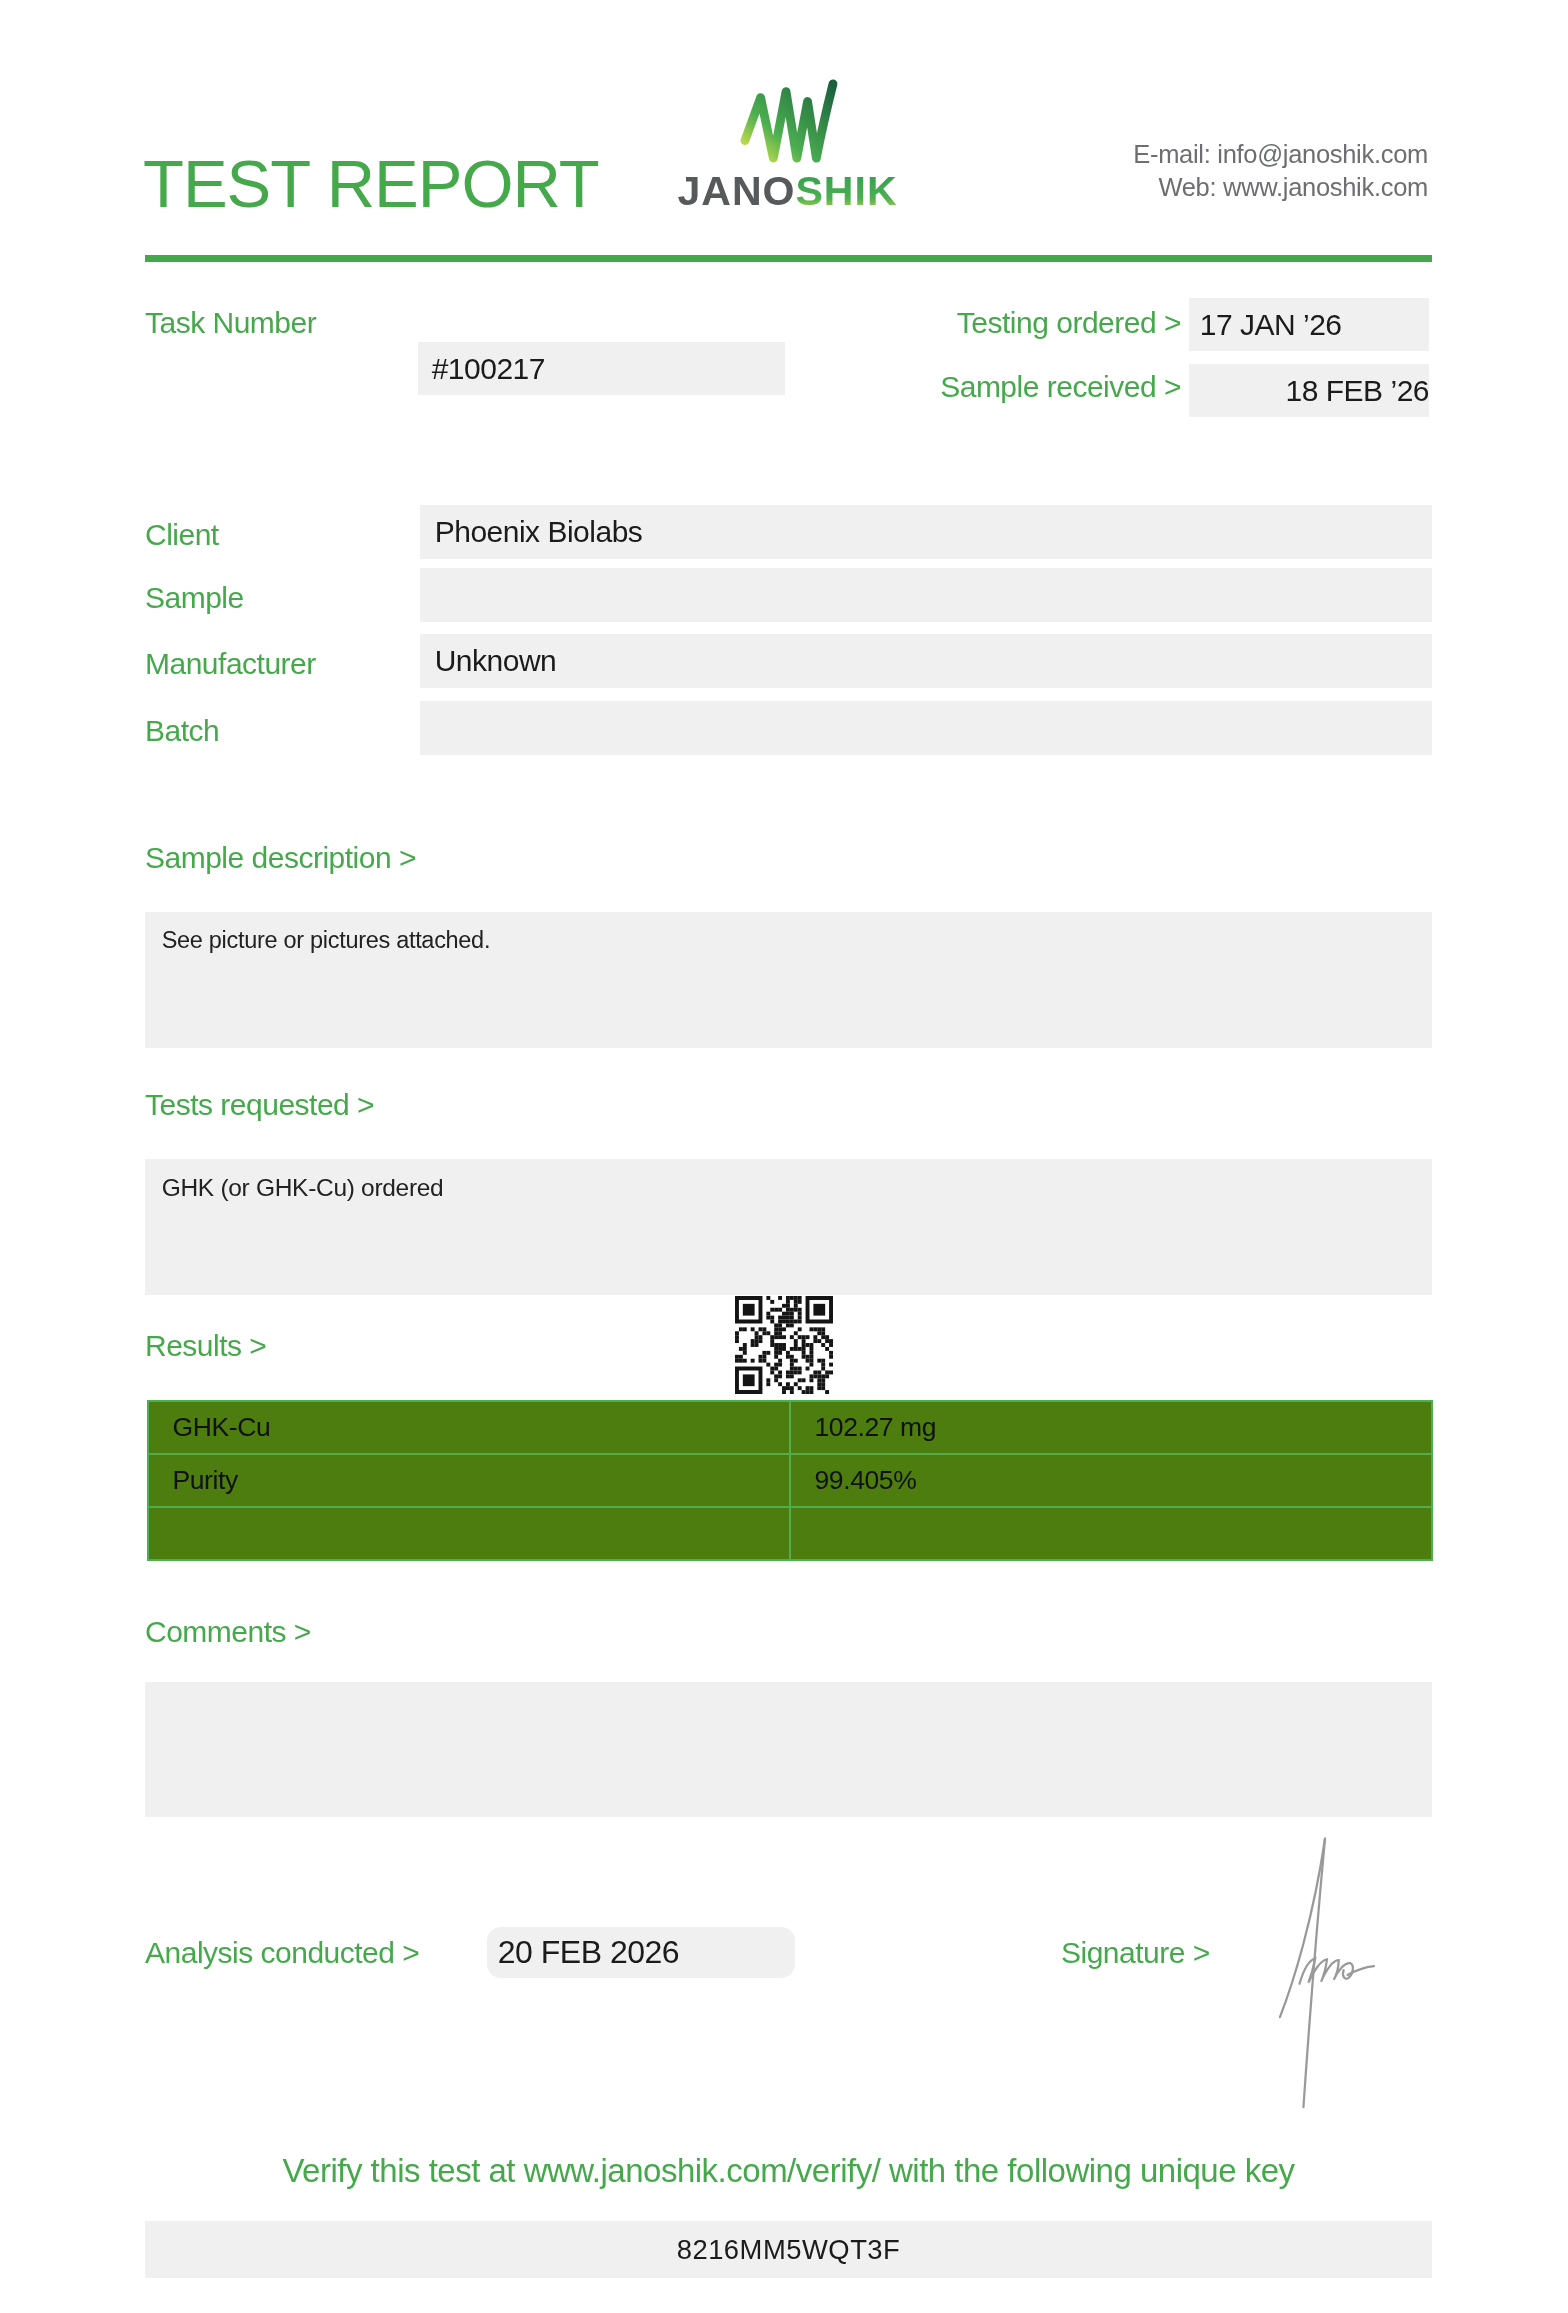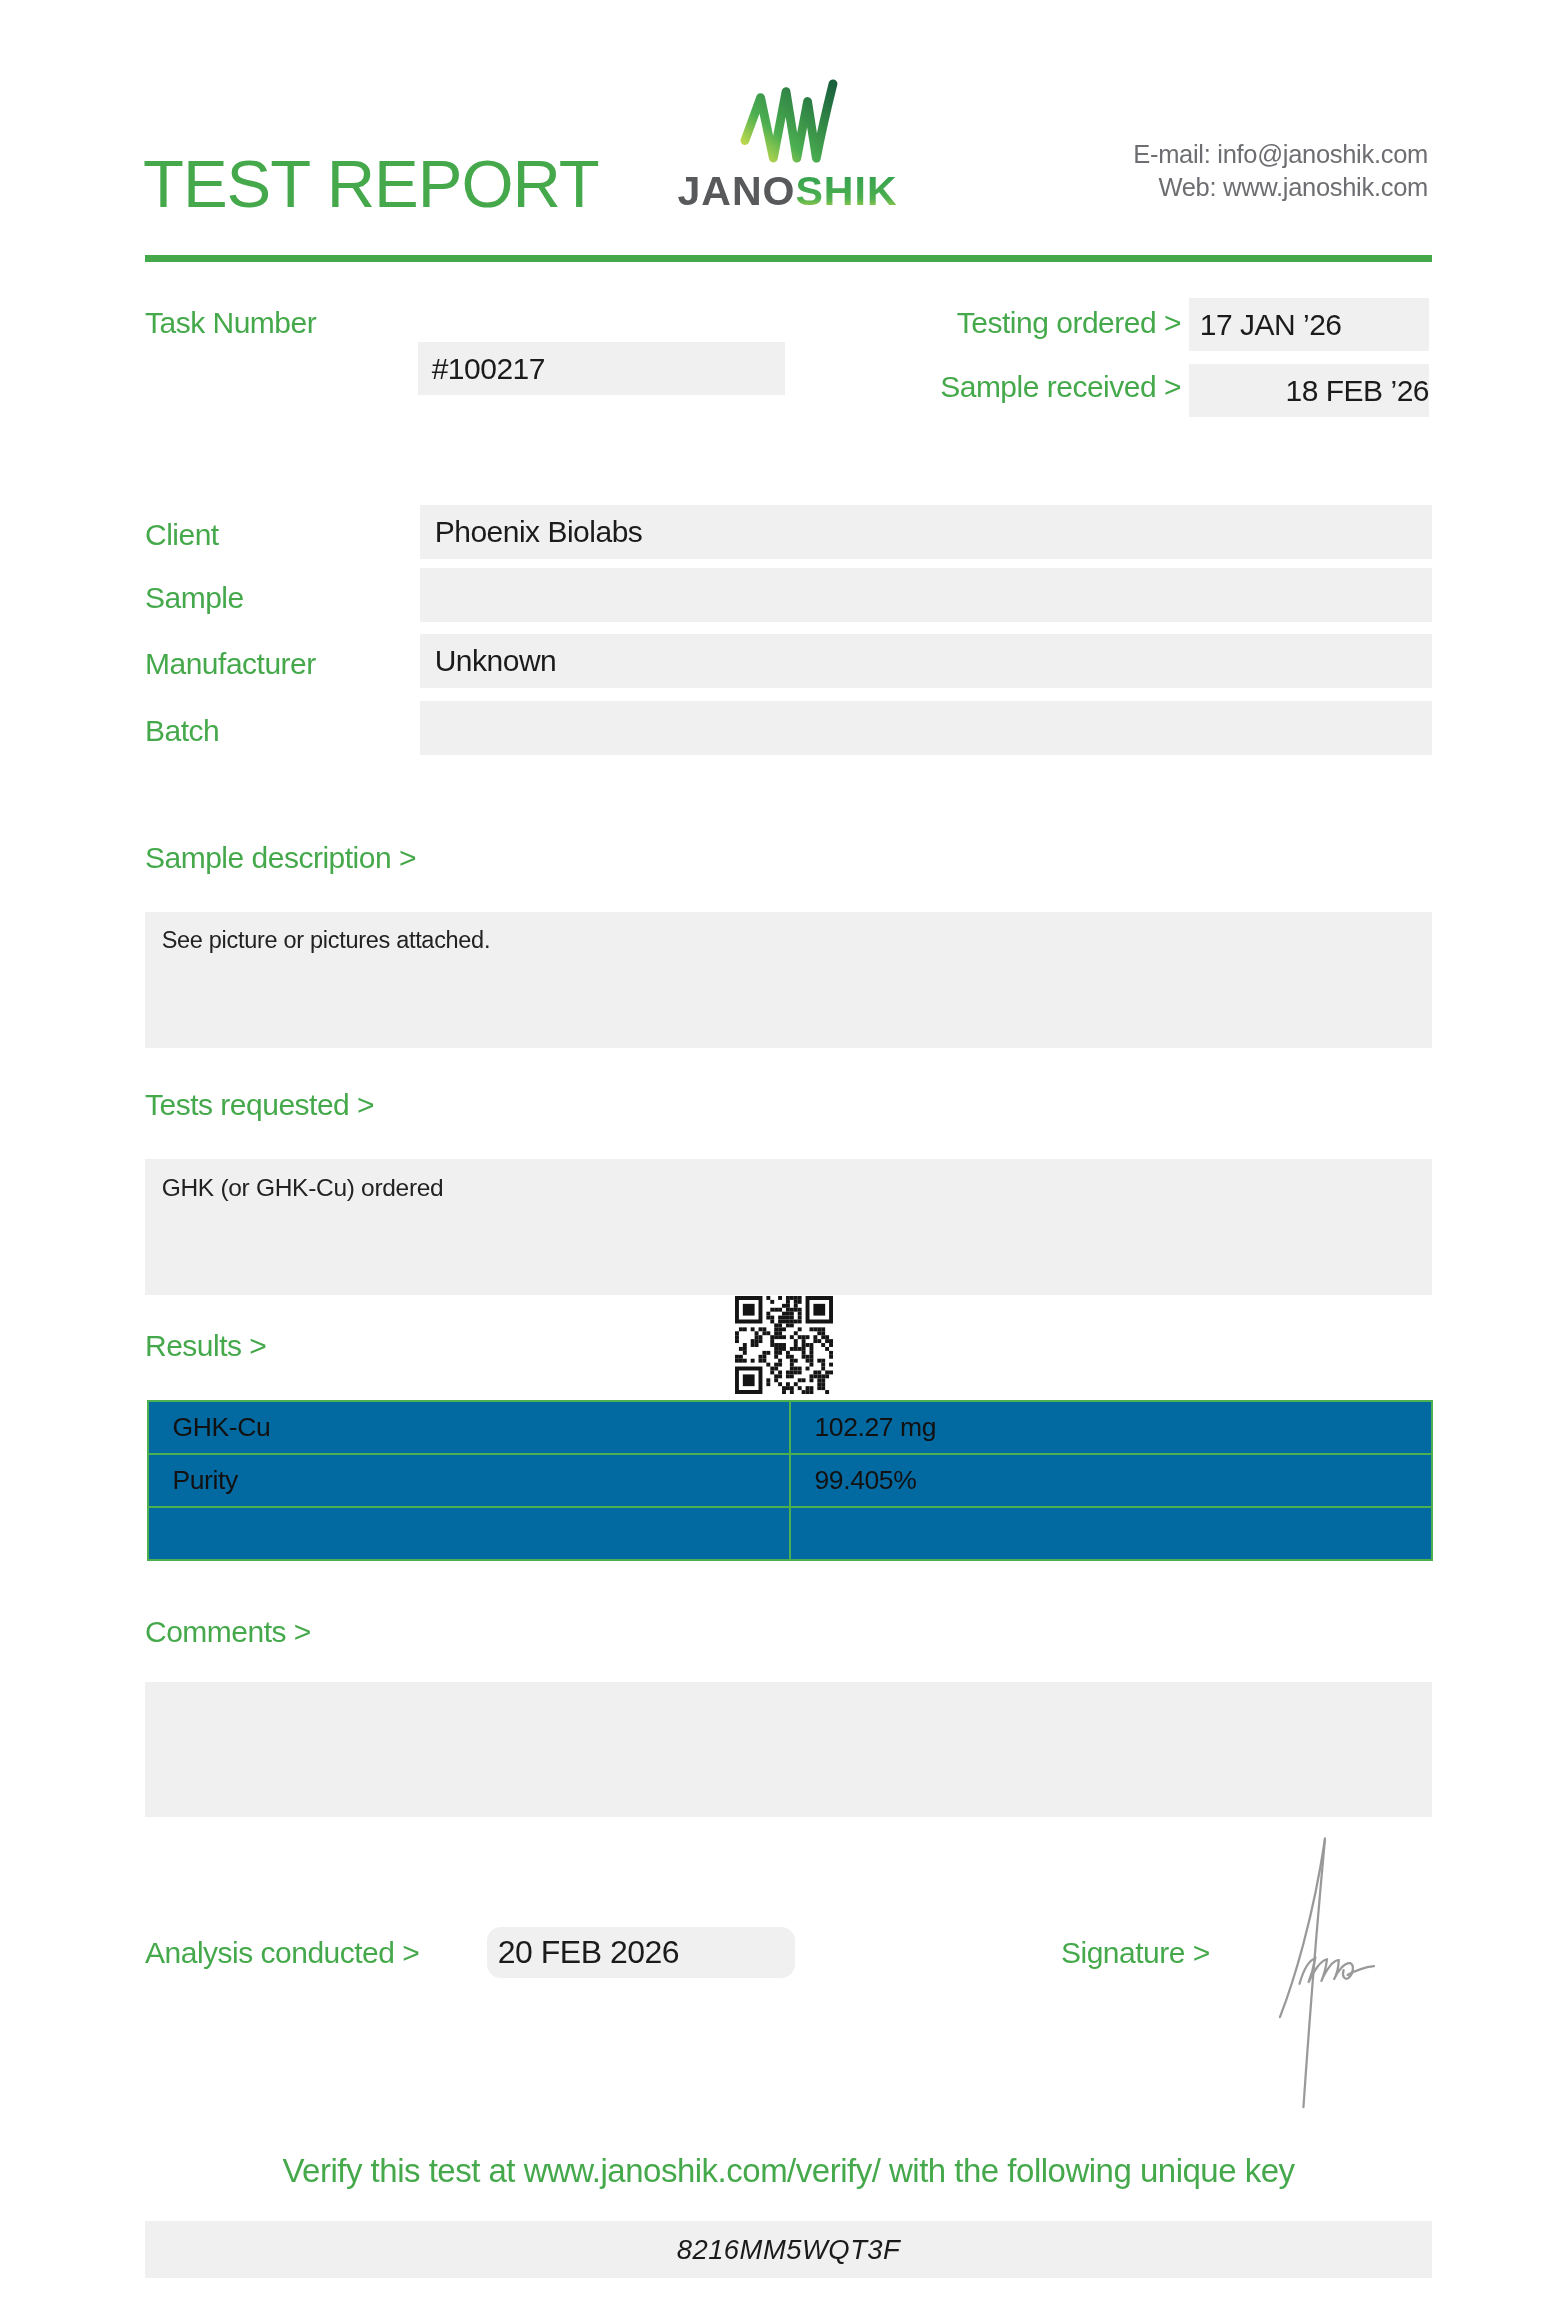--- a/index.html
+++ b/index.html
@@ -36,29 +36,29 @@
   .received-box{left:1189px;top:364px;width:240px;height:53px;line-height:53px;padding-left:10.8px;text-align:right;}
 
   .info-label{left:145px;}
   .info-box{left:420px;width:1012px;height:54px;line-height:54px;padding-left:14.7px;}
 
   .sec-heading{left:145px;color:var(--accent);font-size:30px;letter-spacing:-0.5px;}
   .big-box{left:145px;width:1287px;background:var(--field-bg);color:#222;font-size:23.5px;letter-spacing:-0.3px;padding:14.7px 16.7px;}
 
   
   .rtable{left:147px;top:1400px;width:1286px;border-collapse:collapse;table-layout:fixed;}
-  .rtable td{border:2.9px solid var(--table-border);height:53px;font-size:26.5px;letter-spacing:-0.4px;color:#111;padding-left:23.5px;background:#0369a1;white-space:nowrap;}
+  .rtable td{border:2.9px solid var(--table-border);height:53px;font-size:26.5px;letter-spacing:-0.4px;color:#111;padding-left:23.5px;background:#4d7c0f;white-space:nowrap;}
 
   .analysis-label{left:145px;top:1936px;}
   .analysis-box{left:487px;top:1927px;width:308px;height:51px;line-height:51px;padding-left:10.8px;font-size:32px;border-radius:14px;}
   .sig-label{left:1061px;top:1936px;}
   .sig-svg{left:1266px;top:1825px;}
 
   .verify-line{left:145px;top:2152px;width:1287px;text-align:center;color:var(--accent);font-size:33px;letter-spacing:-0.5px;white-space:nowrap;}
-  .key-box{left:145px;top:2221px;width:1287px;height:57px;line-height:57px;background:var(--field-bg);text-align:center;font-size:27.4px;color:var(--text-dark);letter-spacing:0.5px;padding-left:0;font-style:italic;}
+  .key-box{left:145px;top:2221px;width:1287px;height:57px;line-height:57px;background:var(--field-bg);text-align:center;font-size:27.4px;color:var(--text-dark);letter-spacing:0.5px;padding-left:0;}
 
   .qr{left:735px;top:1296px;}
 </style>
 </head>
 <body>
 
 <div class="page">
 
   <h1 class="abs title">TEST REPORT</h1>
 

